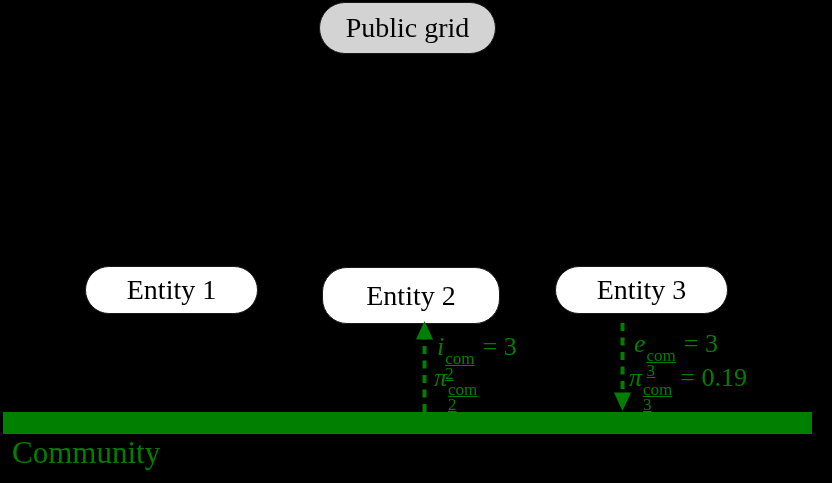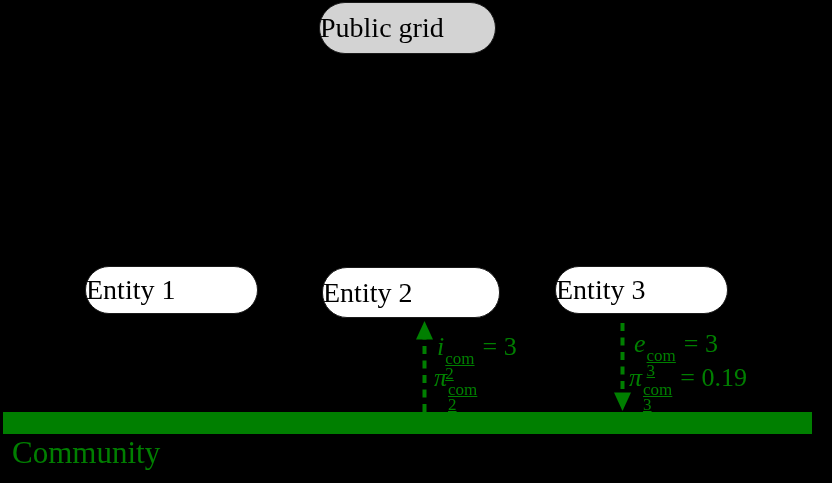--- a/index.html
+++ b/index.html
@@ -9,32 +9,32 @@
     --entity-fill:#FFFFFF;
     --node-text:#000000;
   }
   *{box-sizing:border-box;margin:0;padding:0;}
   html,body{width:832px;height:483px;overflow:hidden;}
   body{background:var(--bg);font-family:"Liberation Serif","DejaVu Serif",serif;}
   .canvas{position:relative;width:832px;height:483px;background:var(--bg);}
 
   .node{
     position:absolute;
-    display:flex;align-items:center;justify-content:flex-start;
+    display:flex;align-items:center;justify-content:center;
     color:var(--node-text);
     font-size:28px;
     border:1px solid #1a1a1a;
   }
   .node.grid{
     left:319px;top:2px;width:177px;height:52px;
     border-radius:26px;background:var(--grid-fill);
   }
   .node.entity{background:var(--entity-fill);border-radius:25px;}
   .node.e1{left:85px;top:266px;width:173px;height:48px;}
-  .node.e2{left:322px;top:267px;width:178px;height:51px;}
+  .node.e2{left:322px;top:267px;width:178px;height:57px;}
   .node.e3{left:555px;top:266px;width:173px;height:48px;}
 
   .arrows{position:absolute;left:0;top:0;width:832px;height:483px;pointer-events:none;}
   .arrow-shaft{stroke:var(--green);stroke-width:4;stroke-dasharray:8 6.5;fill:none;}
   .arrow-head{fill:var(--green);stroke:none;}
 
   .community-bar{
     position:absolute;left:3px;top:412px;width:809px;height:22px;
     background:var(--green);
   }

